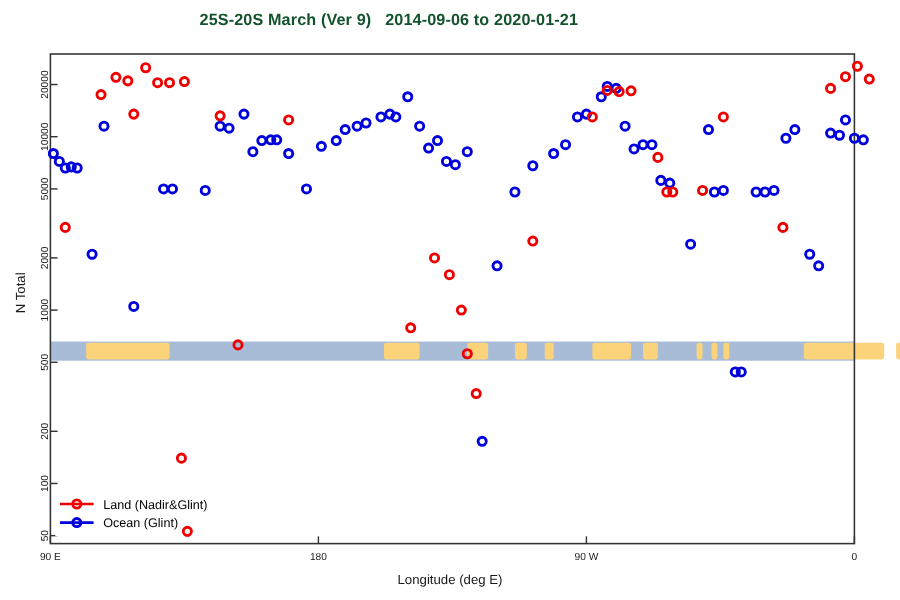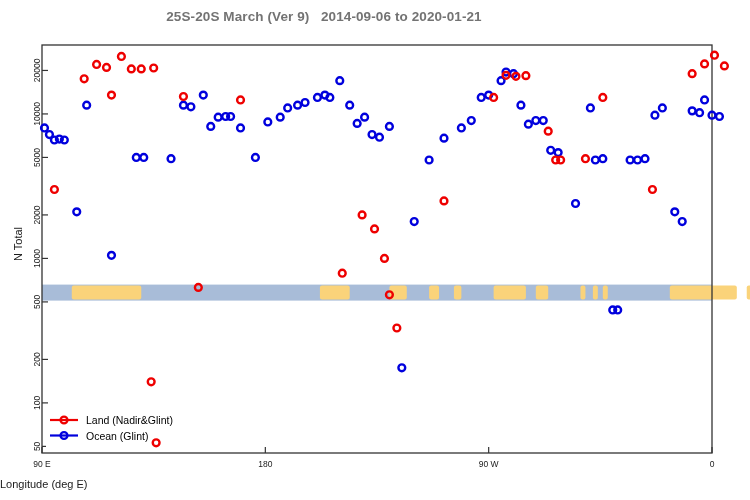--- a/index.html
+++ b/index.html
@@ -20,39 +20,39 @@
     background: #ffffff;
   }
   #plot-title {
     position: absolute;
     left: 0;
     top: 9px;
     width: 648px;
     text-align: center;
     font-size: 13.5px;
     font-weight: bold;
-    color: #737373;
+    color: #14532d;
     letter-spacing: 0.1px;
     white-space: pre;
   }
   #plot-svg {
     position: absolute;
     left: 0;
     top: 0;
   }
   .axis-label {
     position: absolute;
     font-size: 11px;
     color: #1a1a1a;
   }
   #xlabel {
     left: 0;
     top: 478px;
     width: 750px;
-    text-align: left;
+    text-align: center;
   }
   #ylabel {
     left: -42px;
     top: 238px;
     width: 120px;
     text-align: center;
     transform: rotate(-90deg);
   }
 </style>
 </head>

